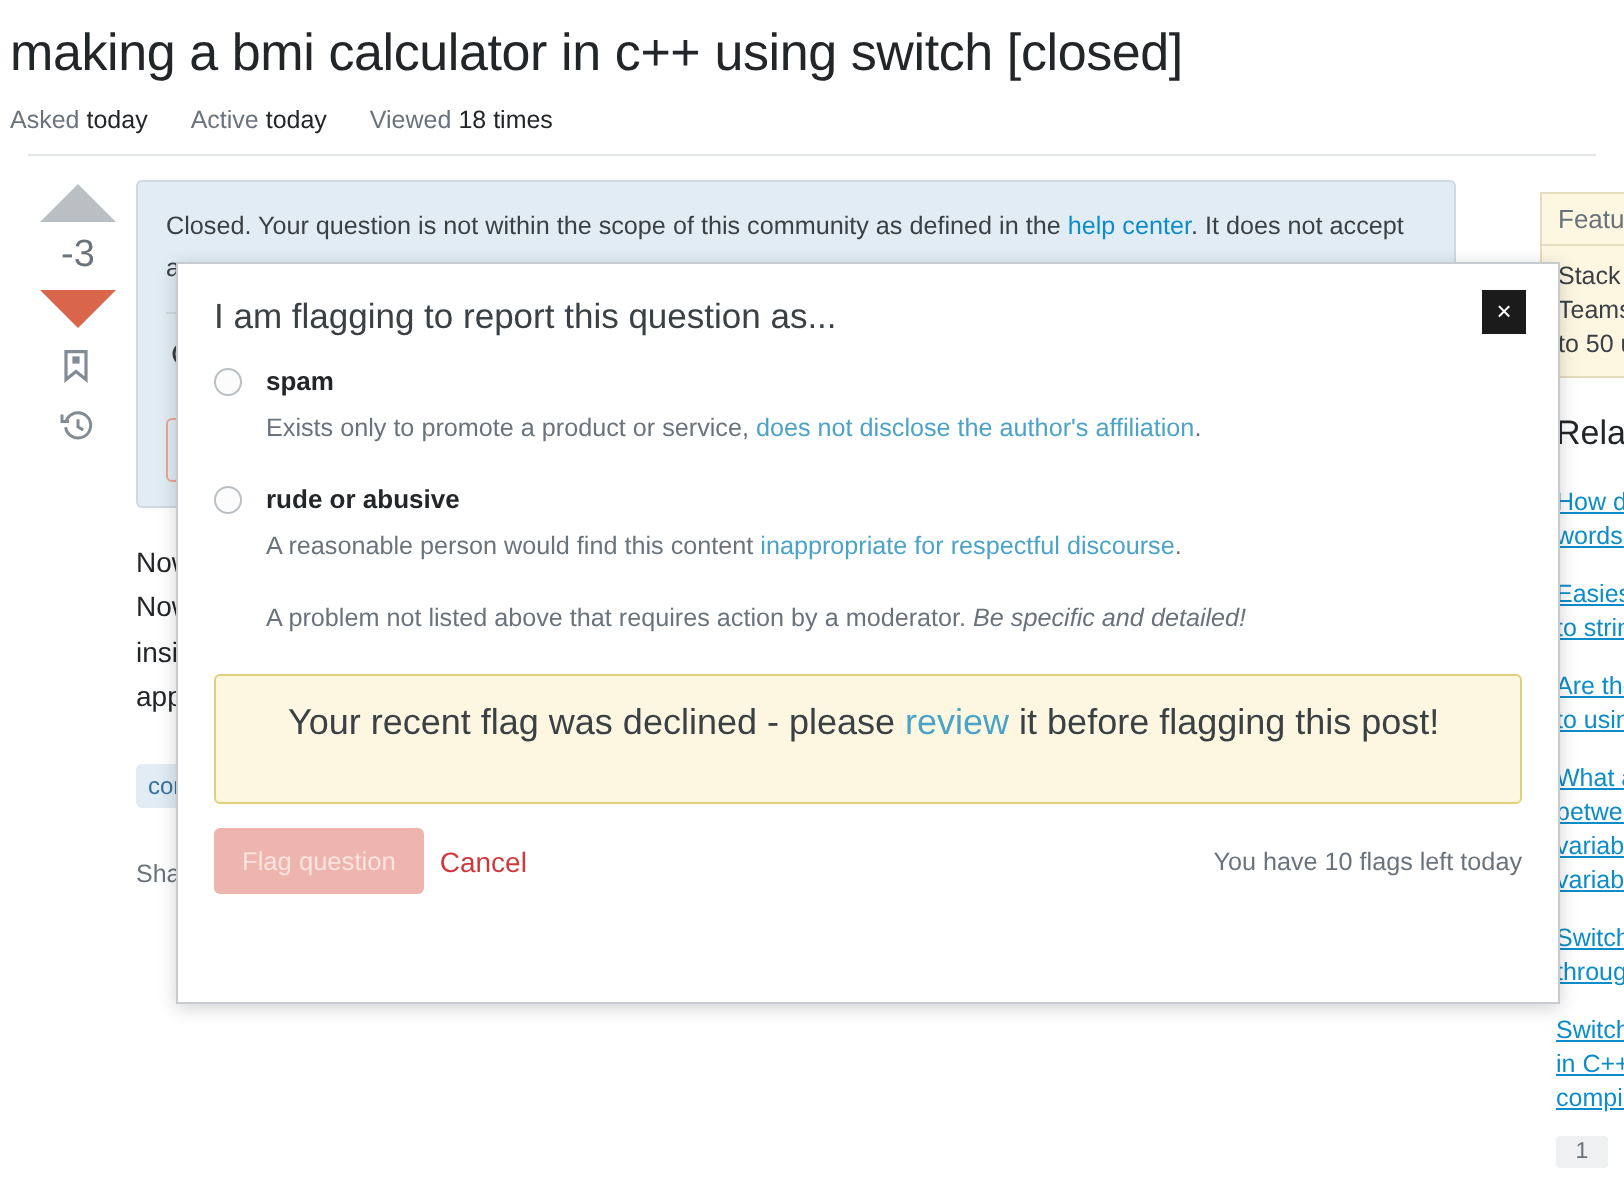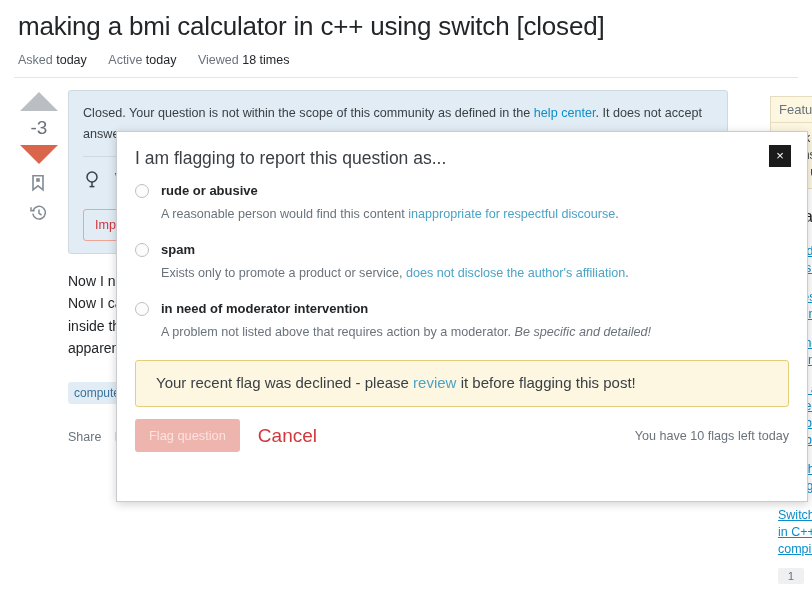--- a/index.html
+++ b/index.html
@@ -8,21 +8,21 @@
     width: 812px; height: 591px;
     overflow: hidden;
     background: #ffffff;
     font-family: "Liberation Sans", sans-serif;
     font-size: 13px;
     color: #232629;
   }
   #page { position: relative; width: 812px; height: 591px; background: #fff; }
 
   
-  .q-header { padding: 10px 14px 0 18px; }
+  .q-header { padding: 10px 14px 0 5px; }
   .q-title {
     font-size: 26px;
     font-weight: 400;
     line-height: 1.25;
     color: #232629;
     margin: 0 0 10px 0;
     letter-spacing: -0.2px;
   }
   .q-meta { font-size: 12.5px; color: #6a737c; padding-bottom: 10px; }
   .q-meta .grp { display: inline-block; margin-right: 18px; }
@@ -155,21 +155,21 @@
   .sb-link-row { display: flex; gap: 6px; align-items: flex-start; padding: 4px 0 4px 0;}
   .sb-count {
     background: #eff0f1; color: #6a737c;
     padding: 2px 6px; font-size: 11.5px; border-radius: 2px;
     min-width: 26px; text-align: center; margin-left: 8px;
   }
 
   
   .modal {
     position: absolute;
-    left: 116px; top: 131px;
+    left: 88px; top: 131px;
     width: 692px; height: 371px;
     background: #ffffff;
     border: 1px solid #c8ccd0;
     box-shadow: 0 2px 9px rgba(0,0,0,0.18);
     z-index: 50;
   }
   .modal-title {
     font-size: 17.5px;
     color: #3b4045;
     padding: 16px 18px 0 18px;
@@ -204,45 +204,45 @@
     line-height: 17px;
   }
   .opt-desc a { color: #4ba3c7; text-decoration: none; }
   .opt-desc i { font-style: italic; }
 
   .notice {
     margin: 2px 18px 0 18px;
     background: #fdf7e2;
     border: 1px solid #e3cf7a;
     border-radius: 3px;
-    padding: 13px 20px;
-    height: 47px;
-    font-size: 15px;
+    padding: 13px 36px;
+    height: 65px;
+    font-size: 18px;
     color: #3b4045;
   }
   .notice a { color: #4ba3c7; text-decoration: none; }
 
   .modal-foot {
     display: flex; align-items: center;
     padding: 12px 18px 0 18px;
   }
   .btn-flag {
     background: #eeb5ae;
     color: #fbe3e0;
     border: none;
     border-radius: 3px;
     padding: 9px 14px;
     font-size: 12.8px;
     font-family: "Liberation Sans", sans-serif;
     cursor: default;
   }
   .btn-cancel {
     color: #d1383d;
-    font-size: 19px;
-    margin-left: 18px;
+    font-size: 14px;
+    margin-left: 8px;
     cursor: pointer;
   }
   .flags-left {
     margin-left: auto;
     font-size: 12.6px;
     color: #6a737c;
   }
 </style>
 </head>
 <body>
@@ -346,38 +346,34 @@
 
   <div class="modal">
     <div class="modal-title">I am flagging to report this question as...</div>
     <div class="modal-close">×</div>
 
     <div class="opts">
 
       <div class="opt">
         <div class="opt-row">
           <span class="radio"></span>
+          <span class="opt-label">spam</span>
+        </div>
+        <div class="opt-desc"><span>Exists only to promote a product or service, </span><a href="#">does not disclose the author's affiliation</a><span>.</span></div>
+      </div>
+
+      <div class="opt">
+        <div class="opt-row">
+          <span class="radio"></span>
           <span class="opt-label">rude or abusive</span>
         </div>
         <div class="opt-desc"><span>A reasonable person would find this content </span><a href="#">inappropriate for respectful discourse</a><span>.</span></div>
       </div>
 
       <div class="opt">
-        <div class="opt-row">
-          <span class="radio"></span>
-          <span class="opt-label">spam</span>
-        </div>
-        <div class="opt-desc"><span>Exists only to promote a product or service, </span><a href="#">does not disclose the author's affiliation</a><span>.</span></div>
-      </div>
-
-      <div class="opt">
-        <div class="opt-row">
-          <span class="radio"></span>
-          <span class="opt-label">in need of moderator intervention</span>
-        </div>
         <div class="opt-desc"><span>A problem not listed above that requires action by a moderator. </span><i>Be specific and detailed!</i></div>
       </div>
 
     </div>
 
     <div class="notice">
       <span>Your recent flag was declined - please </span><a href="#">review</a><span> it before flagging this post!</span>
     </div>
 
     <div class="modal-foot">

